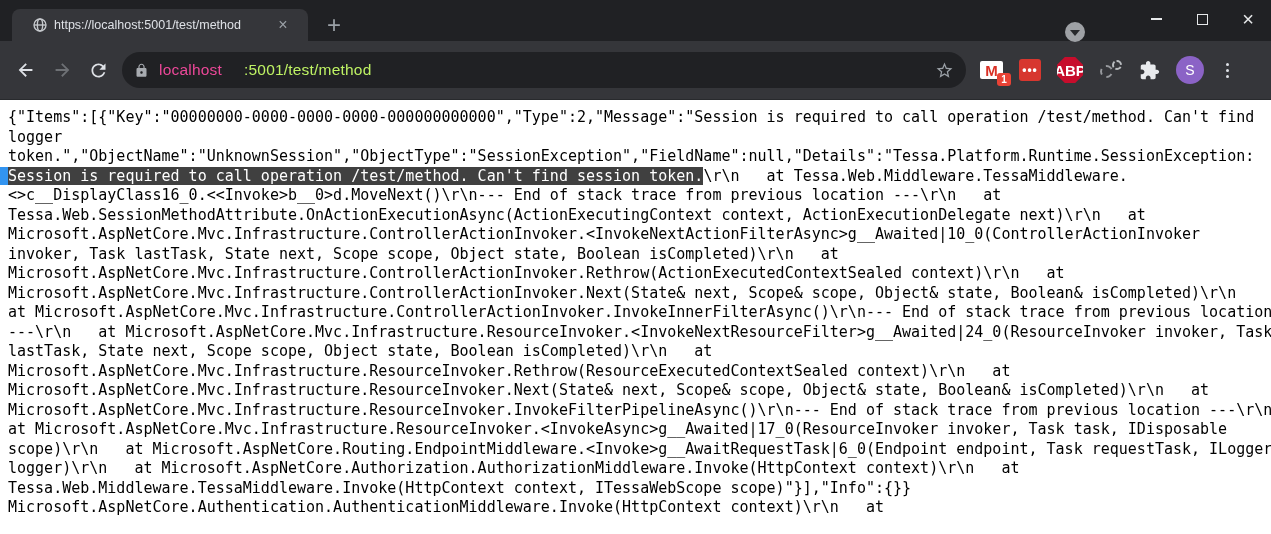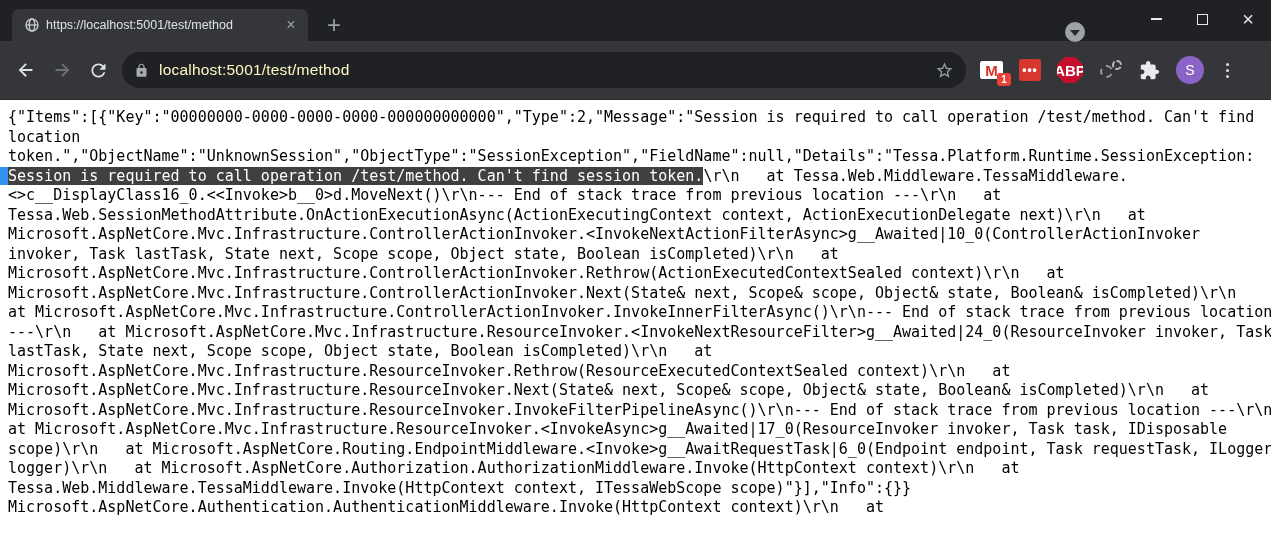--- a/index.html
+++ b/index.html
@@ -8,21 +8,21 @@
     width:1271px; height:534px; overflow:hidden;
     background:#ffffff;
     font-family:"Liberation Sans", sans-serif;
   }
 
   
   .titlebar { position:relative; height:41px; background:#202124; }
   .tab {
     position:absolute; left:12px; top:9px; width:296px; height:32px;
     background:#35363a; border-radius:8px 8px 0 0;
-    display:flex; align-items:center; padding:0 8px; cursor:default;
+    display:flex; align-items:center; padding:0 16px; cursor:default;
   }
   .favicon { flex:0 0 16px; height:16px; margin:0 6px 0 4px; }
   .tab-title-wrap { position:relative; flex:1; overflow:hidden; height:16px; }
   .tab-title {
     color:#dee1e6; font-size:12.5px; line-height:16px; white-space:nowrap;
   }
   .tab-fade {
     position:absolute; right:0; top:0; bottom:0; width:26px;
     background:linear-gradient(90deg, rgba(53,54,58,0), #35363a 85%);
   }
@@ -55,22 +55,22 @@
     height:59px; background:#35363a; border-bottom:1px solid #282a2d;
     display:flex; align-items:center; padding:0 8px;
   }
   .nav-btn { width:36px; height:36px; border-radius:50%; display:flex; align-items:center; justify-content:center; flex:0 0 auto; }
   .omnibox {
     width:844px; height:36px; margin-left:6px; flex:0 0 auto;
     background:#202124; border-radius:18px;
     display:flex; align-items:center; padding:0 12px;
   }
   .url { flex:1; margin-left:10px; font-size:15.5px; white-space:nowrap; letter-spacing:0.2px; }
-  .url .host { color:#fef9c3; }
-  .url .rest { color:#fef9c3; }
+  .url .host { color:#ec4899; }
+  .url .rest { color:#bef264;margin-left:22px; }
   .ext-area { display:flex; align-items:center; margin-left:14px; gap:16px; }
 
   .ext-gmail { position:relative; width:23px; height:18px; background:#fff; border-radius:2px;
     display:flex; align-items:center; justify-content:center;
     color:#d93025; font-weight:bold; font-size:15px; }
   .ext-badge { position:absolute; right:-8px; bottom:-7px; min-width:14px; height:13px;
     background:#e94235; border-radius:3px; color:#fff; font-size:10px; font-weight:bold;
     line-height:13px; text-align:center; padding:0 2px; }
   .ext-dots { width:22px; height:22px; background:#d7372f; border-radius:3px;
     color:#fff; font-size:12px; font-weight:bold; letter-spacing:1px;
@@ -175,21 +175,21 @@
     <div class="kebab">
         <i></i>
         <i></i>
         <i></i>
       </div>
   </div>
 </div>
 
 <div class="page">
     <div class="line">{"Items":[{"Key":"00000000-0000-0000-0000-000000000000","Type":2,"Message":"Session is required to call operation /test/method. Can't find</div>
-    <div class="line">location</div>
+    <div class="line">logger</div>
     <div class="line">token.","ObjectName":"UnknownSession","ObjectType":"SessionException","FieldName":null,"Details":"Tessa.Platform.Runtime.SessionException:</div>
     <div class="line"><span class="sel">Session is required to call operation /test/method. Can't find session token.</span>\r\n   at Tessa.Web.Middleware.TessaMiddleware.</div>
     <div class="line">&lt;&gt;c__DisplayClass16_0.&lt;&lt;Invoke&gt;b__0&gt;d.MoveNext()\r\n--- End of stack trace from previous location ---\r\n   at</div>
     <div class="line">Tessa.Web.SessionMethodAttribute.OnActionExecutionAsync(ActionExecutingContext context, ActionExecutionDelegate next)\r\n   at</div>
     <div class="line">Microsoft.AspNetCore.Mvc.Infrastructure.ControllerActionInvoker.&lt;InvokeNextActionFilterAsync&gt;g__Awaited|10_0(ControllerActionInvoker</div>
     <div class="line">invoker, Task lastTask, State next, Scope scope, Object state, Boolean isCompleted)\r\n   at</div>
     <div class="line">Microsoft.AspNetCore.Mvc.Infrastructure.ControllerActionInvoker.Rethrow(ActionExecutedContextSealed context)\r\n   at</div>
     <div class="line">Microsoft.AspNetCore.Mvc.Infrastructure.ControllerActionInvoker.Next(State&amp; next, Scope&amp; scope, Object&amp; state, Boolean&amp; isCompleted)\r\n</div>
     <div class="line">at Microsoft.AspNetCore.Mvc.Infrastructure.ControllerActionInvoker.InvokeInnerFilterAsync()\r\n--- End of stack trace from previous location</div>
     <div class="line">---\r\n   at Microsoft.AspNetCore.Mvc.Infrastructure.ResourceInvoker.&lt;InvokeNextResourceFilter&gt;g__Awaited|24_0(ResourceInvoker invoker, Task</div>

